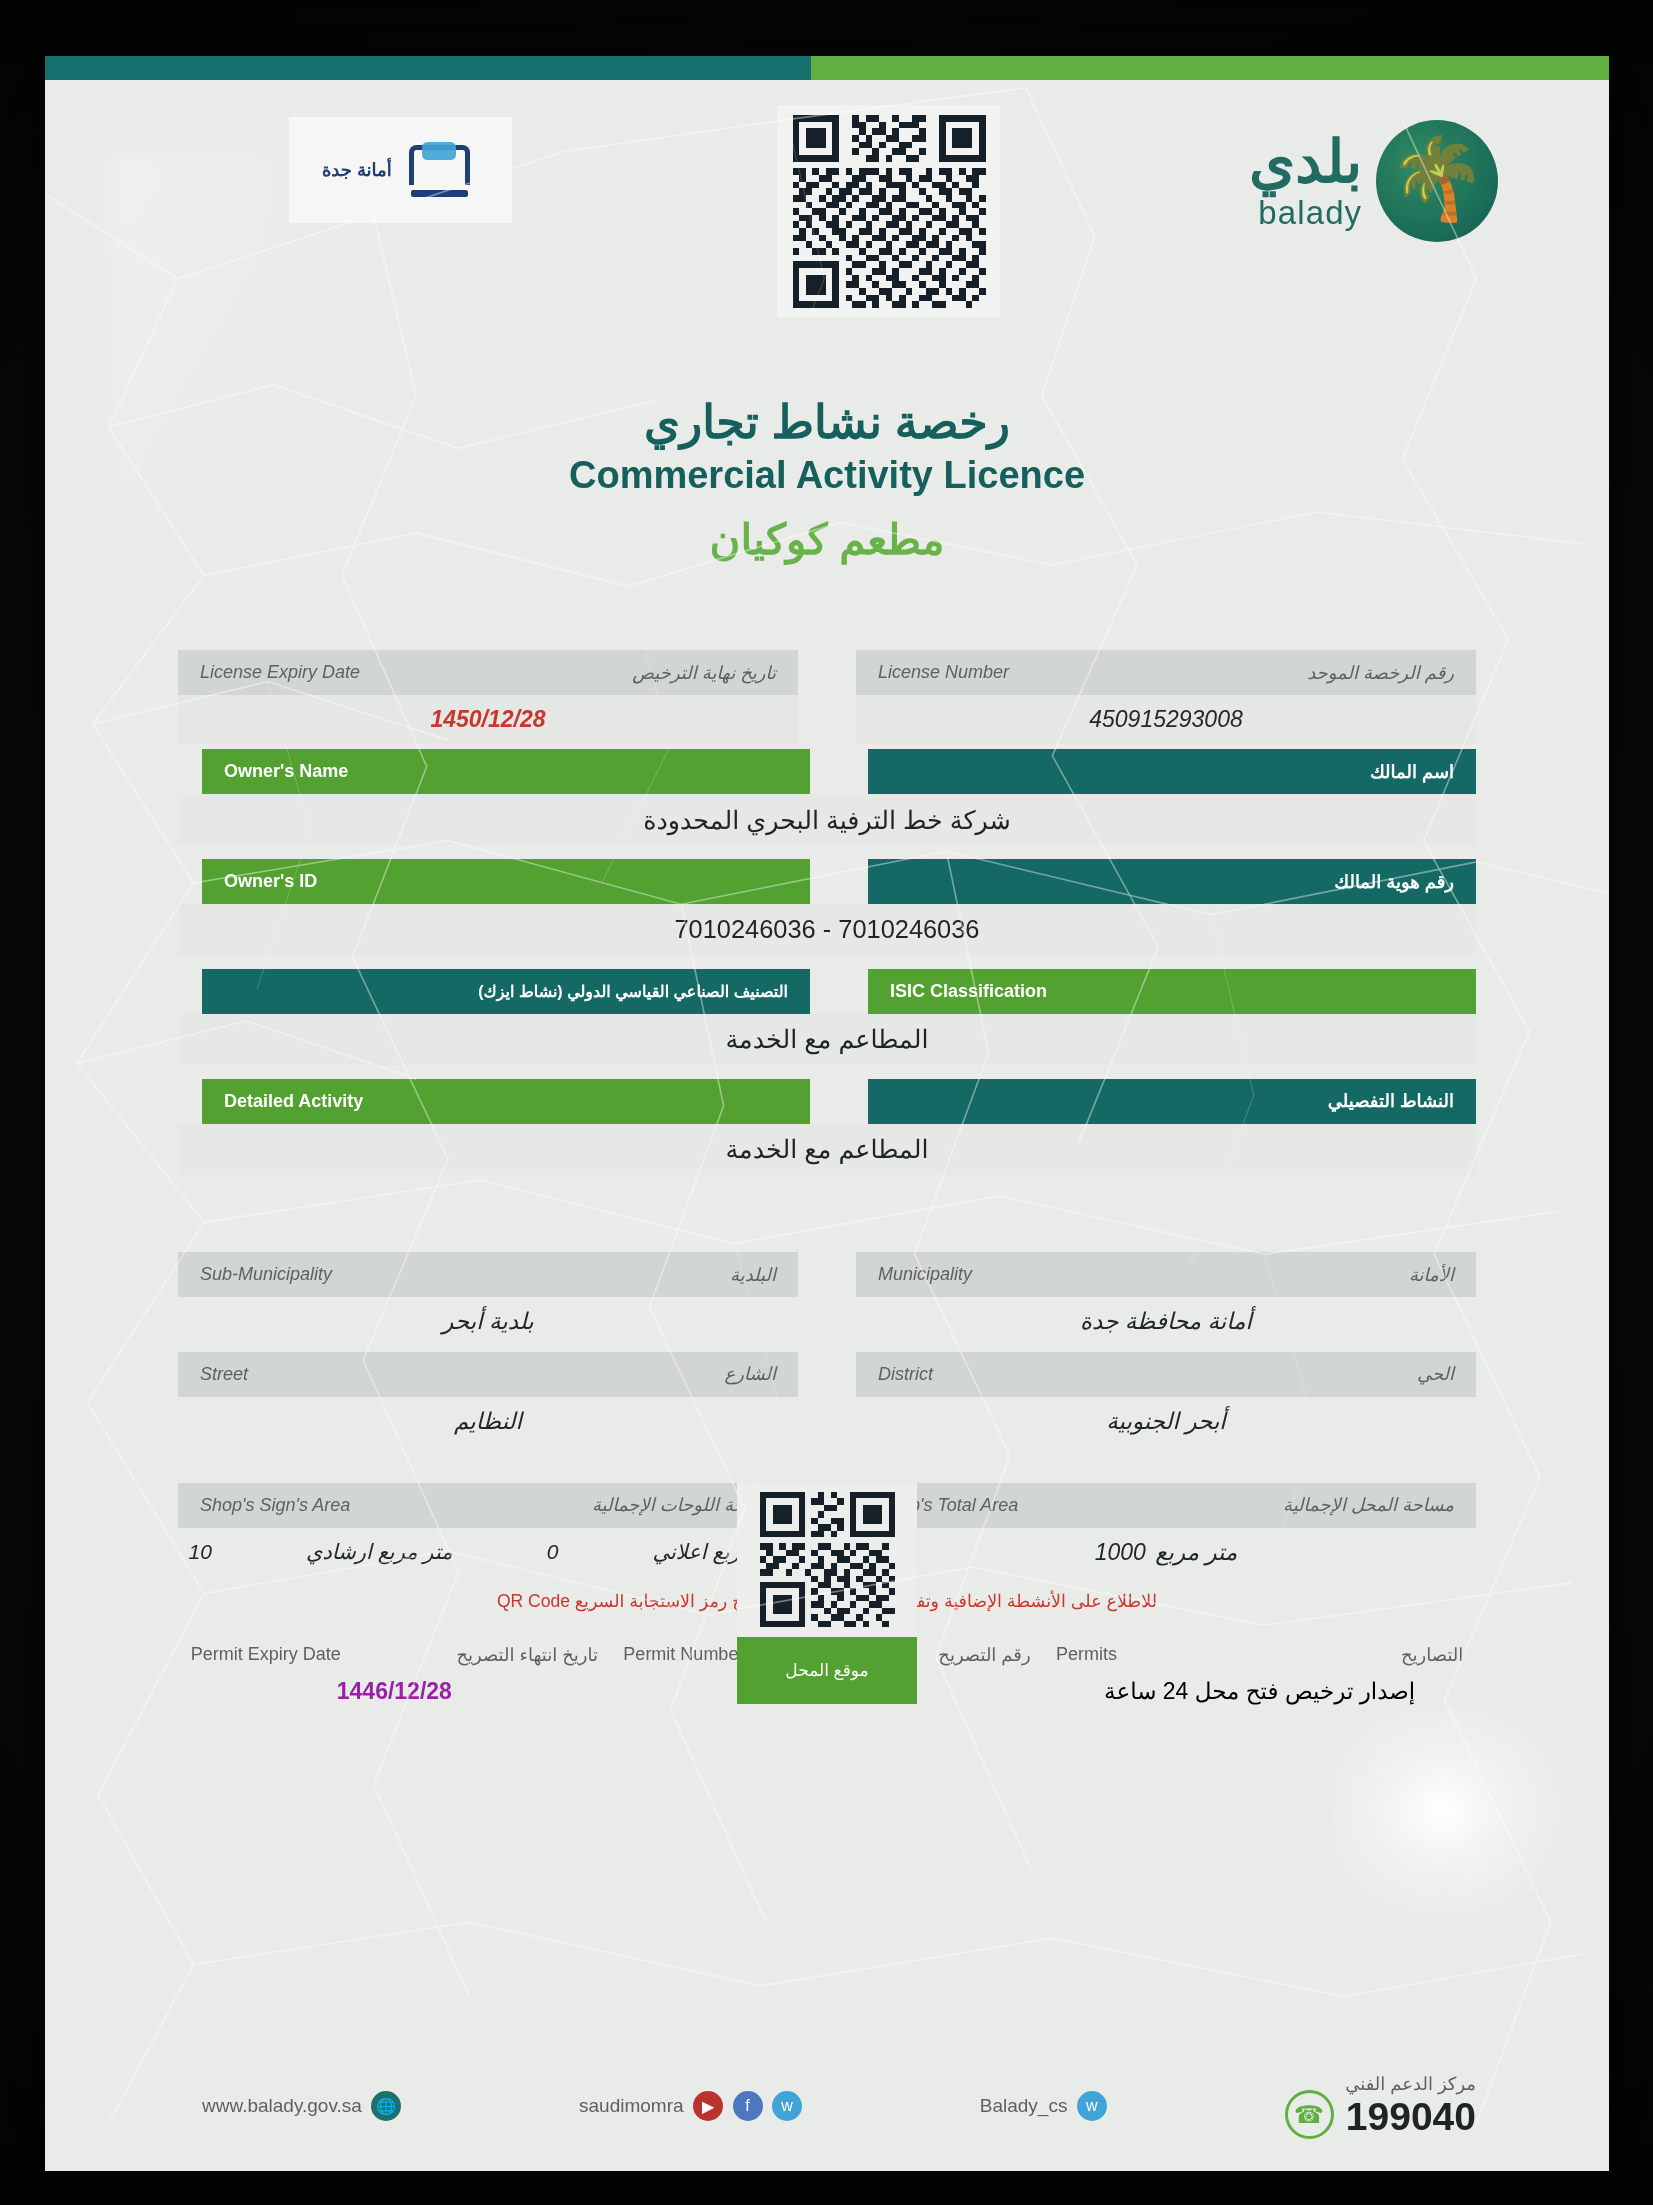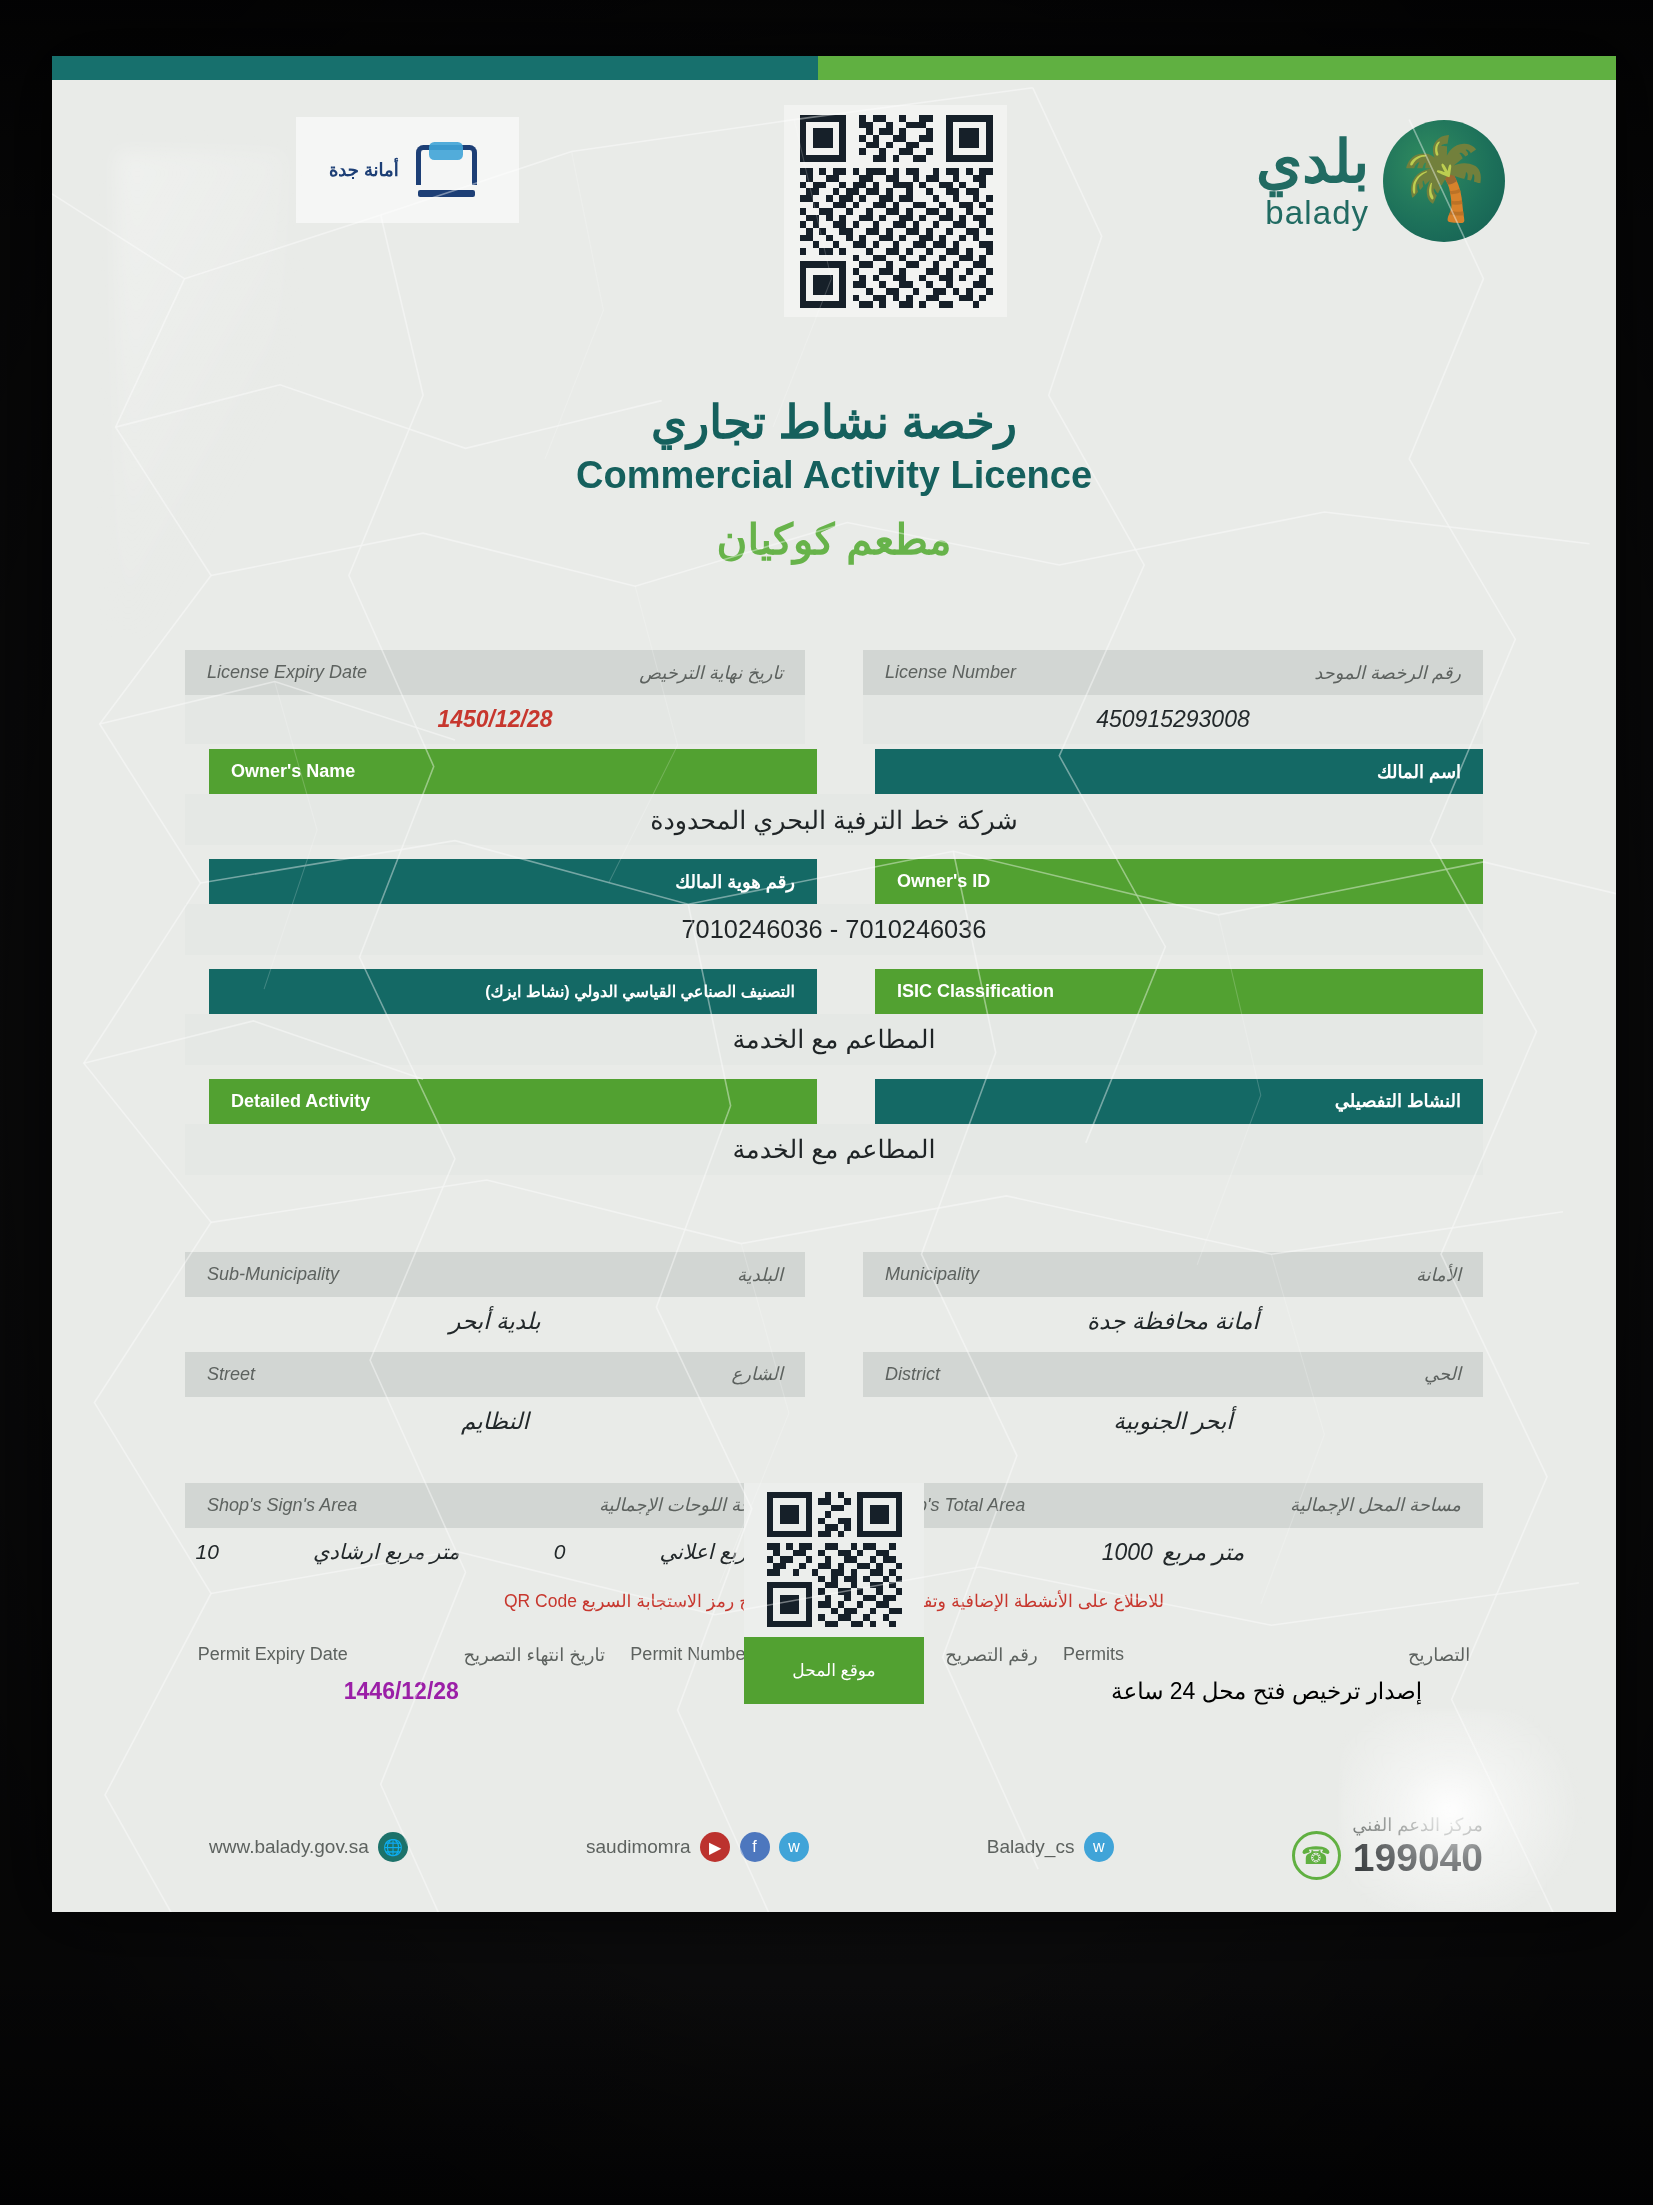--- a/index.html
+++ b/index.html
@@ -20,24 +20,24 @@
   .photo-bg {
     position: absolute;
     inset: 0;
     background:
       radial-gradient(ellipse at 50% 48%, rgba(255,255,255,0.04) 0%, rgba(0,0,0,0.0) 45%, rgba(0,0,0,0.55) 85%),
       linear-gradient(180deg, #050506 0%, #0d0d0e 10%, #0d0d0e 90%, #050506 100%);
   }
   
   .sheet {
     position: absolute;
-    left: 52px;
+    left: 45px;
     top: 56px;
     width: 1564px;
-    height: 1856px;
+    height: 2115px;
     background: #e9ebe8;
     box-shadow: 0 0 64px rgba(0,0,0,0.8);
     overflow: hidden;
     filter: saturate(0.93);
   }
   
   .glass {
     position: absolute;
     inset: 0;
     pointer-events: none;
@@ -672,25 +672,25 @@
           </div>
           <div class="bar teal">
             <span style="width:100%;text-align:right;direction:rtl;">اسم المالك</span>
           </div>
         </div>
         <div class="val">شركة خط الترفية البحري المحدودة</div>
       </div>
 
       <div class="fullpair">
         <div class="labels">
+          <div class="bar green">
+            <span>Owner's ID</span>
+          </div>
           <div class="bar teal">
             <span style="width:100%;text-align:right;direction:rtl;">رقم هوية المالك</span>
-          </div>
-          <div class="bar green">
-            <span>Owner's ID</span>
           </div>
         </div>
         <div class="val" style="direction:ltr;">7010246036 - 7010246036</div>
       </div>
 
       <div class="fullpair">
         <div class="labels">
           <div class="bar teal">
             <span style="width:100%;text-align:right;direction:rtl;font-size:16px;">التصنيف الصناعي القياسي الدولي (نشاط ايزك)</span>
           </div>

